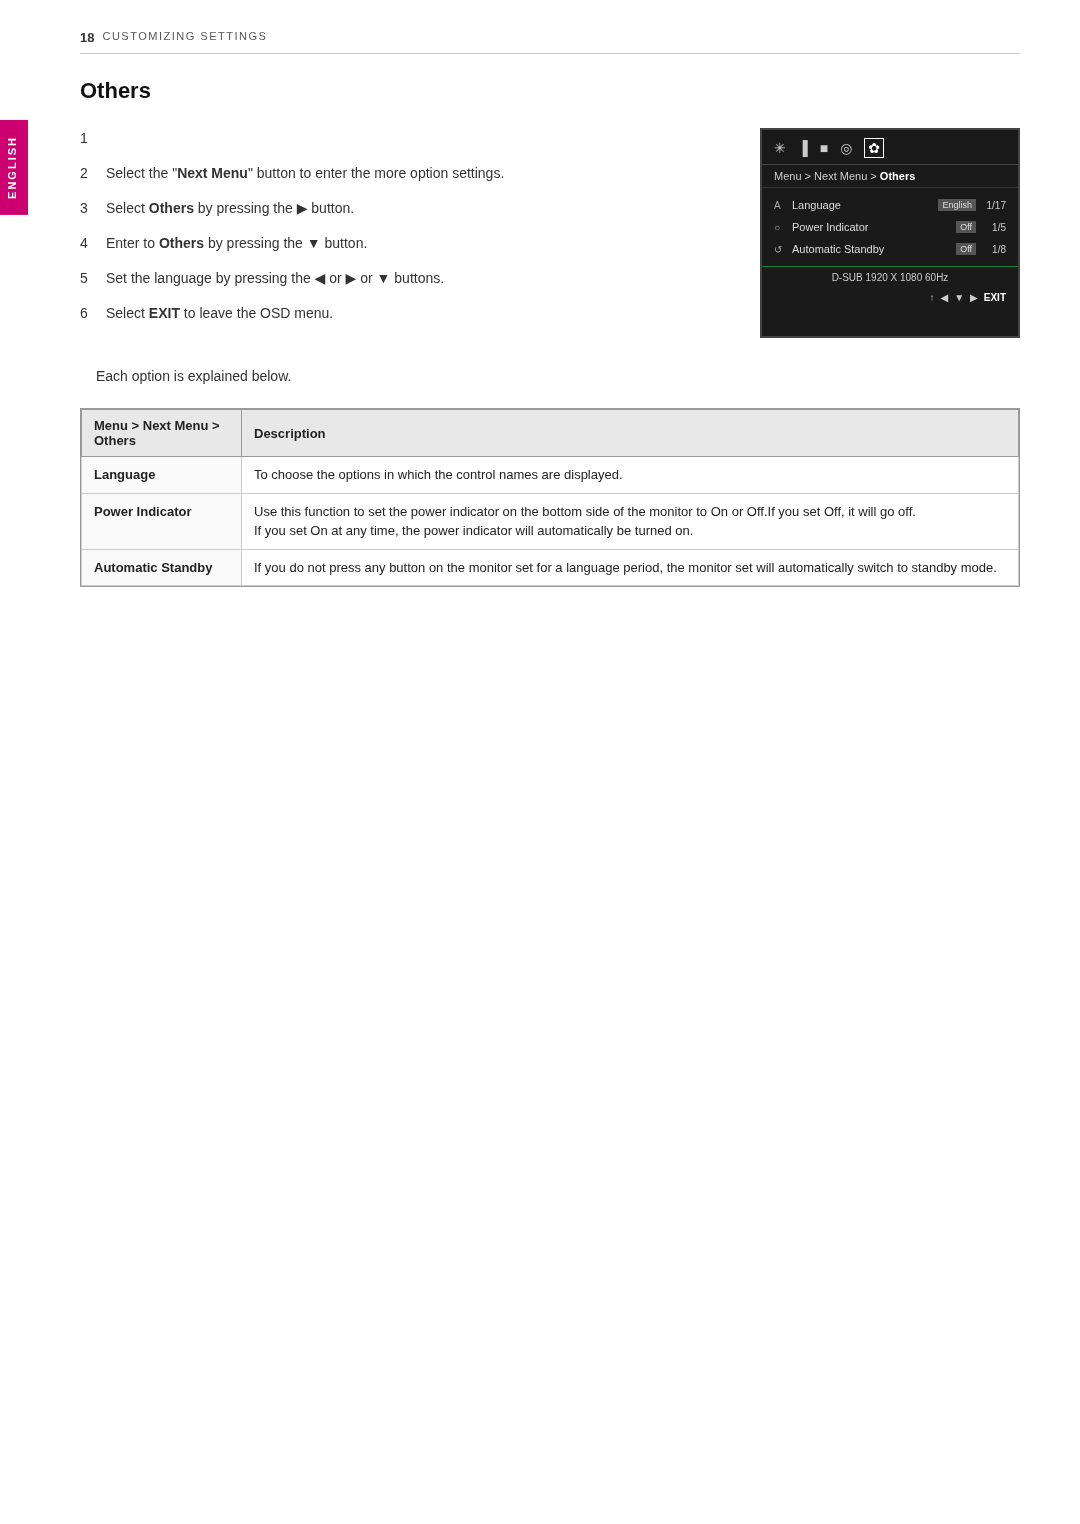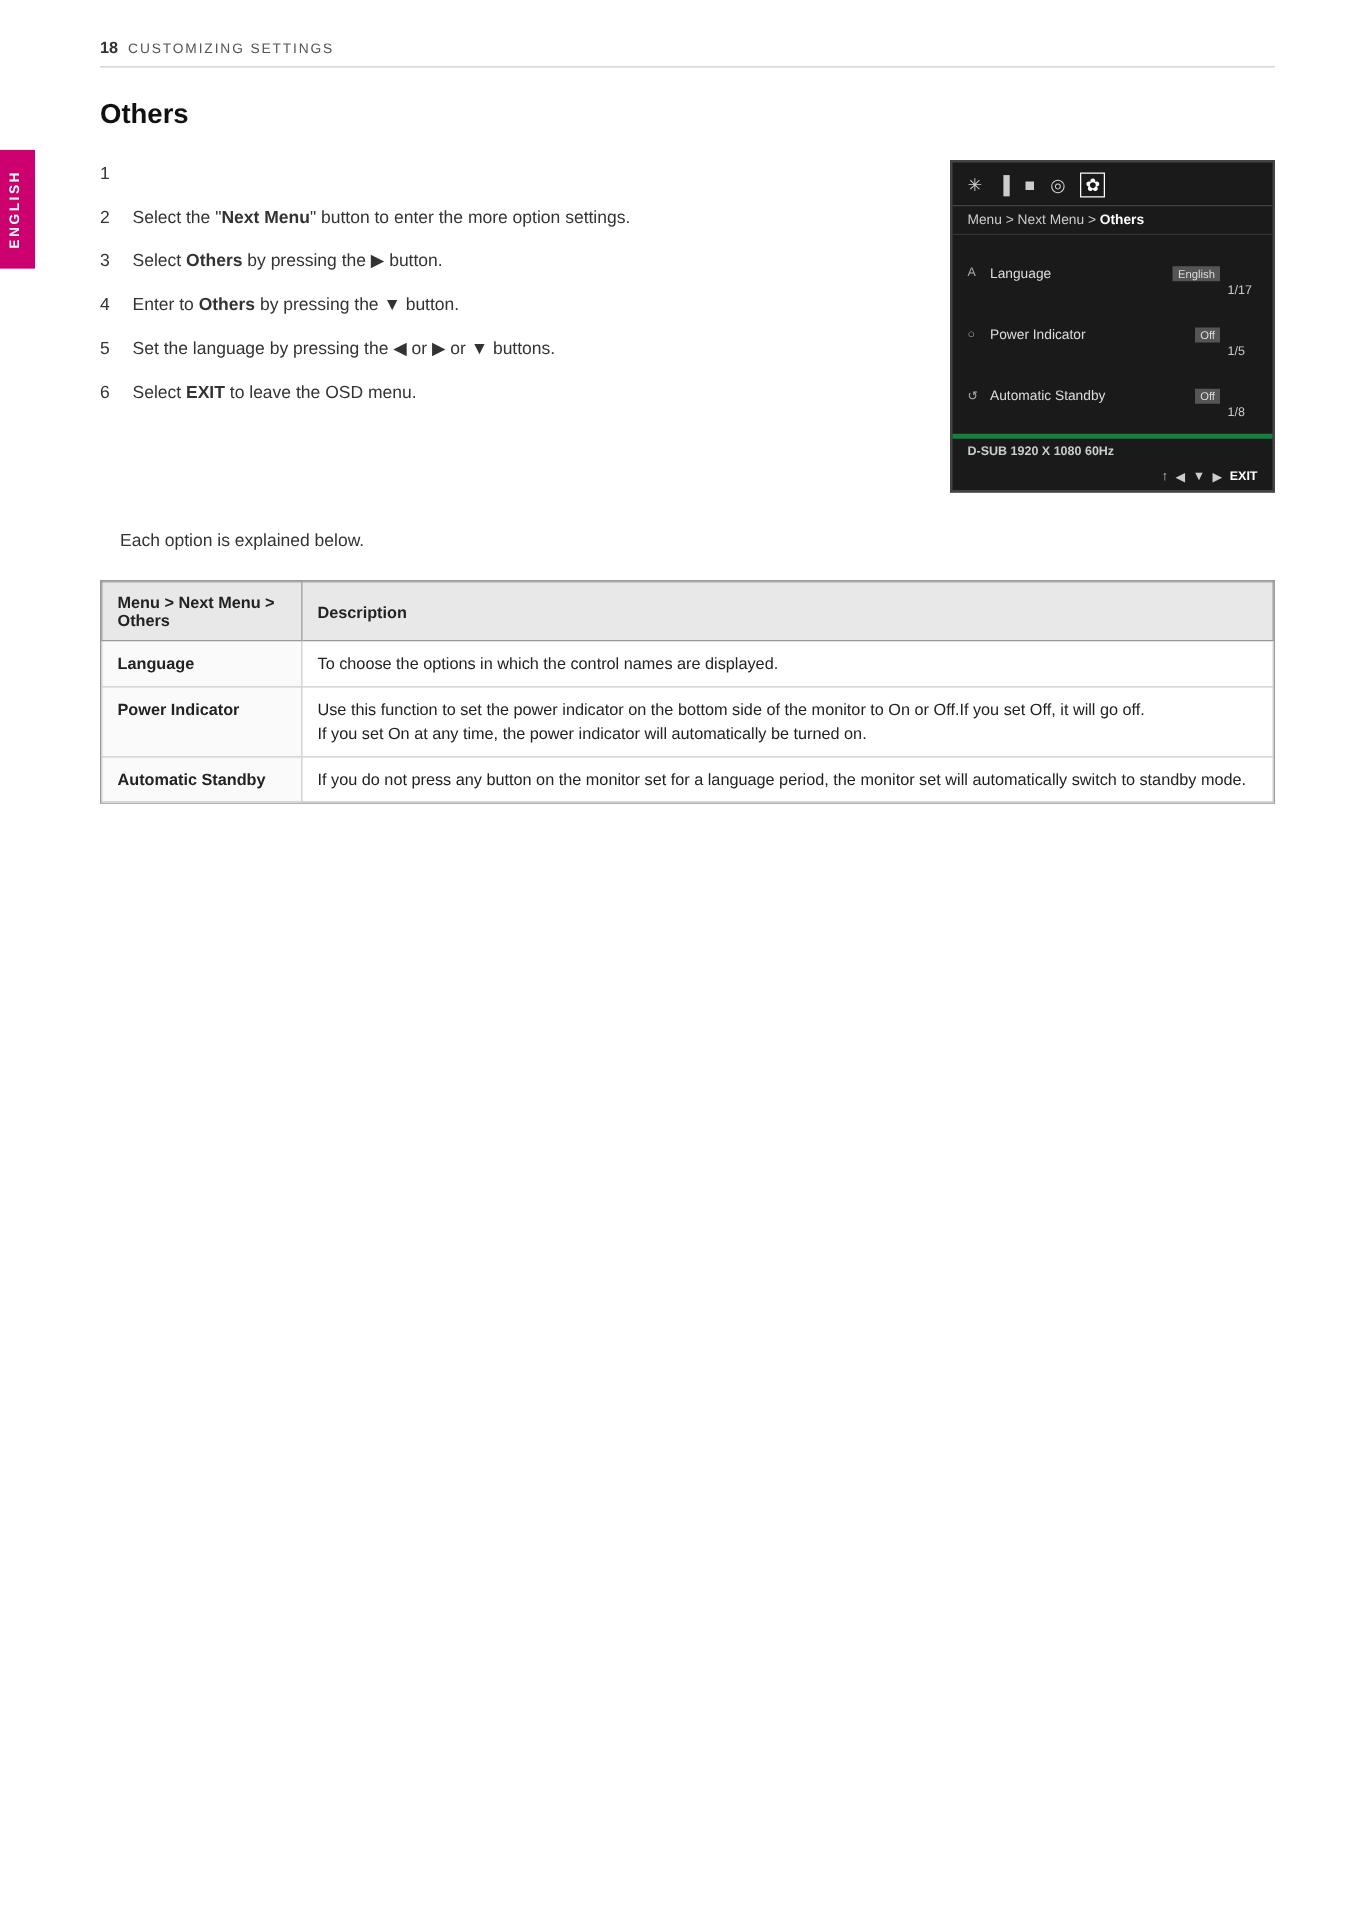--- a/index.html
+++ b/index.html
@@ -14,21 +14,21 @@
       position: relative;
     }
 
     .page-container {
       padding: 30px 60px 60px 80px;
       position: relative;
     }
 
     .top-header {
       display: flex;
-      align-items: flex-end;
+      align-items: flex-start;
       margin-bottom: 24px;
       border-bottom: 1px solid #ccc;
       padding-bottom: 8px;
     }
 
     .page-number {
       font-size: 13px;
       font-weight: bold;
       color: #333;
       margin-right: 8px;
@@ -176,31 +176,29 @@
       color: #ddd;
       background: #555;
       padding: 1px 4px;
       font-size: 9px;
     }
 
     .osd-fraction {
       font-size: 10px;
       color: #ccc;
       min-width: 24px;
-      text-align: left;
-      margin-top: 28px;
+      text-align: right;
     }
 
     .osd-bottom {
-      border-top: 4px solid #15803d;
+      border-top: 1px solid #15803d;
       padding: 5px 12px;
       font-size: 10px;
       color: #ccc;
-      text-align: left;
-      font-weight: bold;
+      text-align: center;
     }
 
     .osd-nav-row {
       display: flex;
       justify-content: flex-end;
       gap: 6px;
       padding: 4px 12px;
       font-size: 10px;
       color: #ccc;
     }

